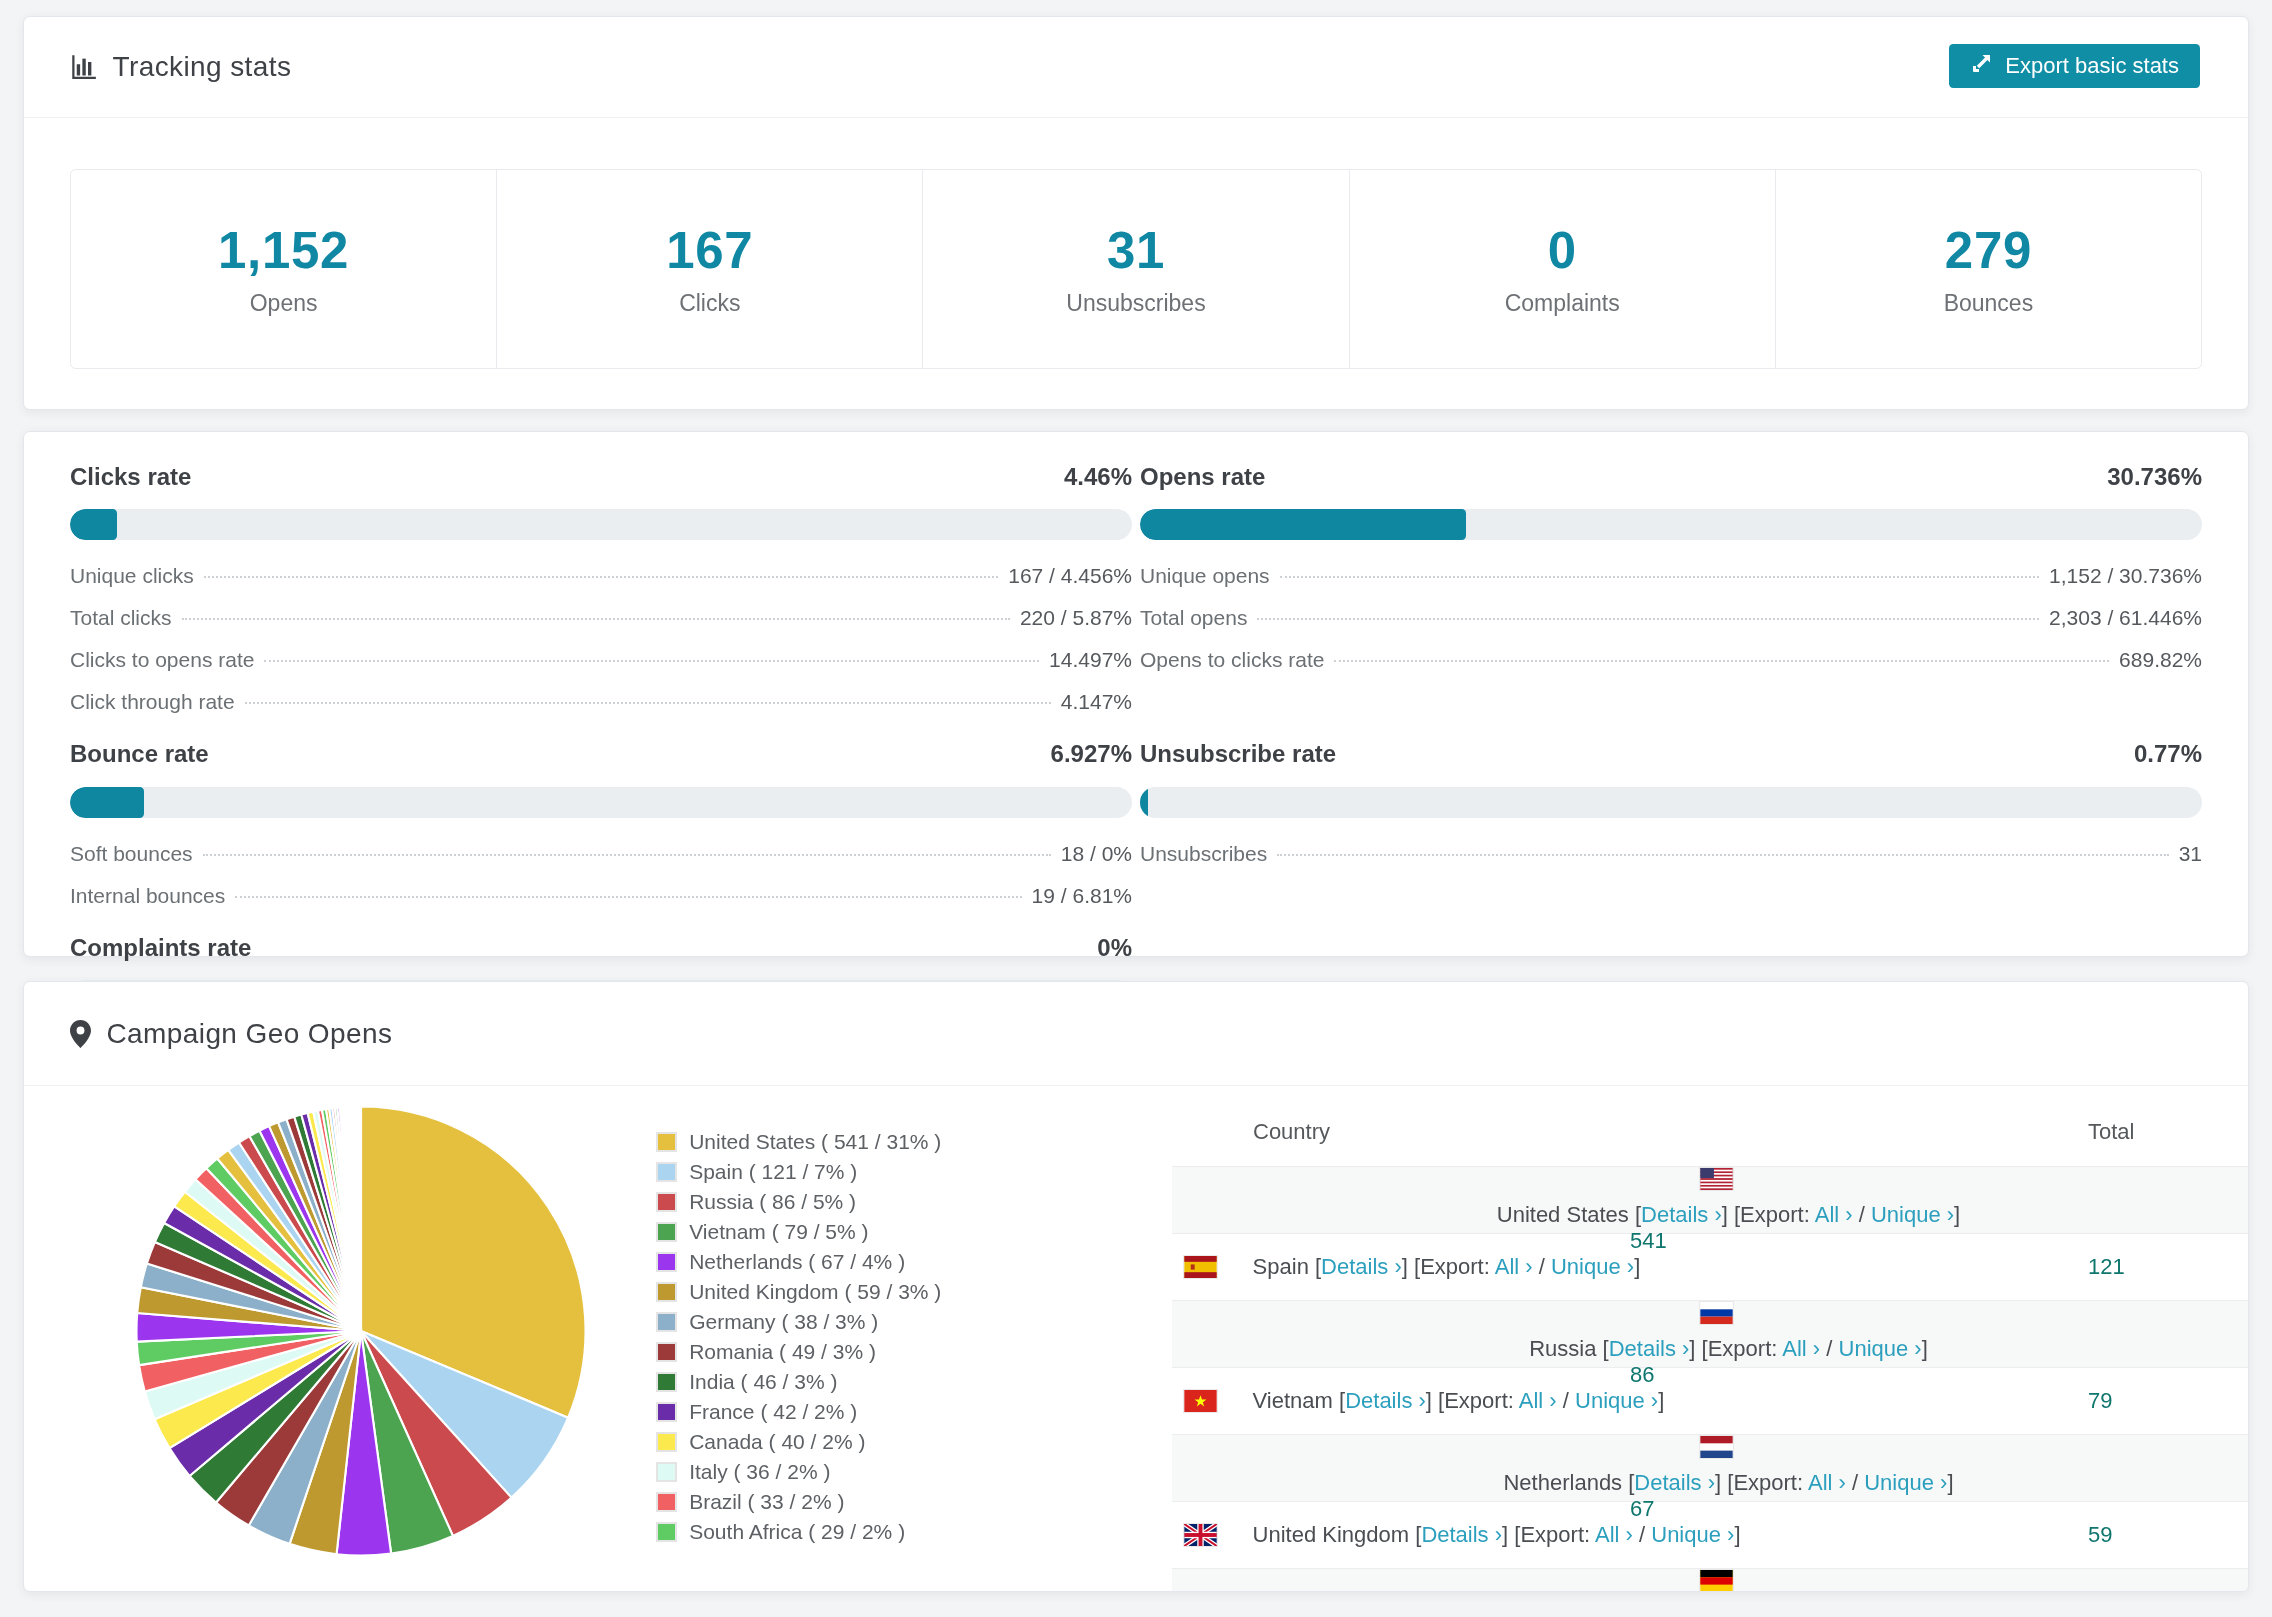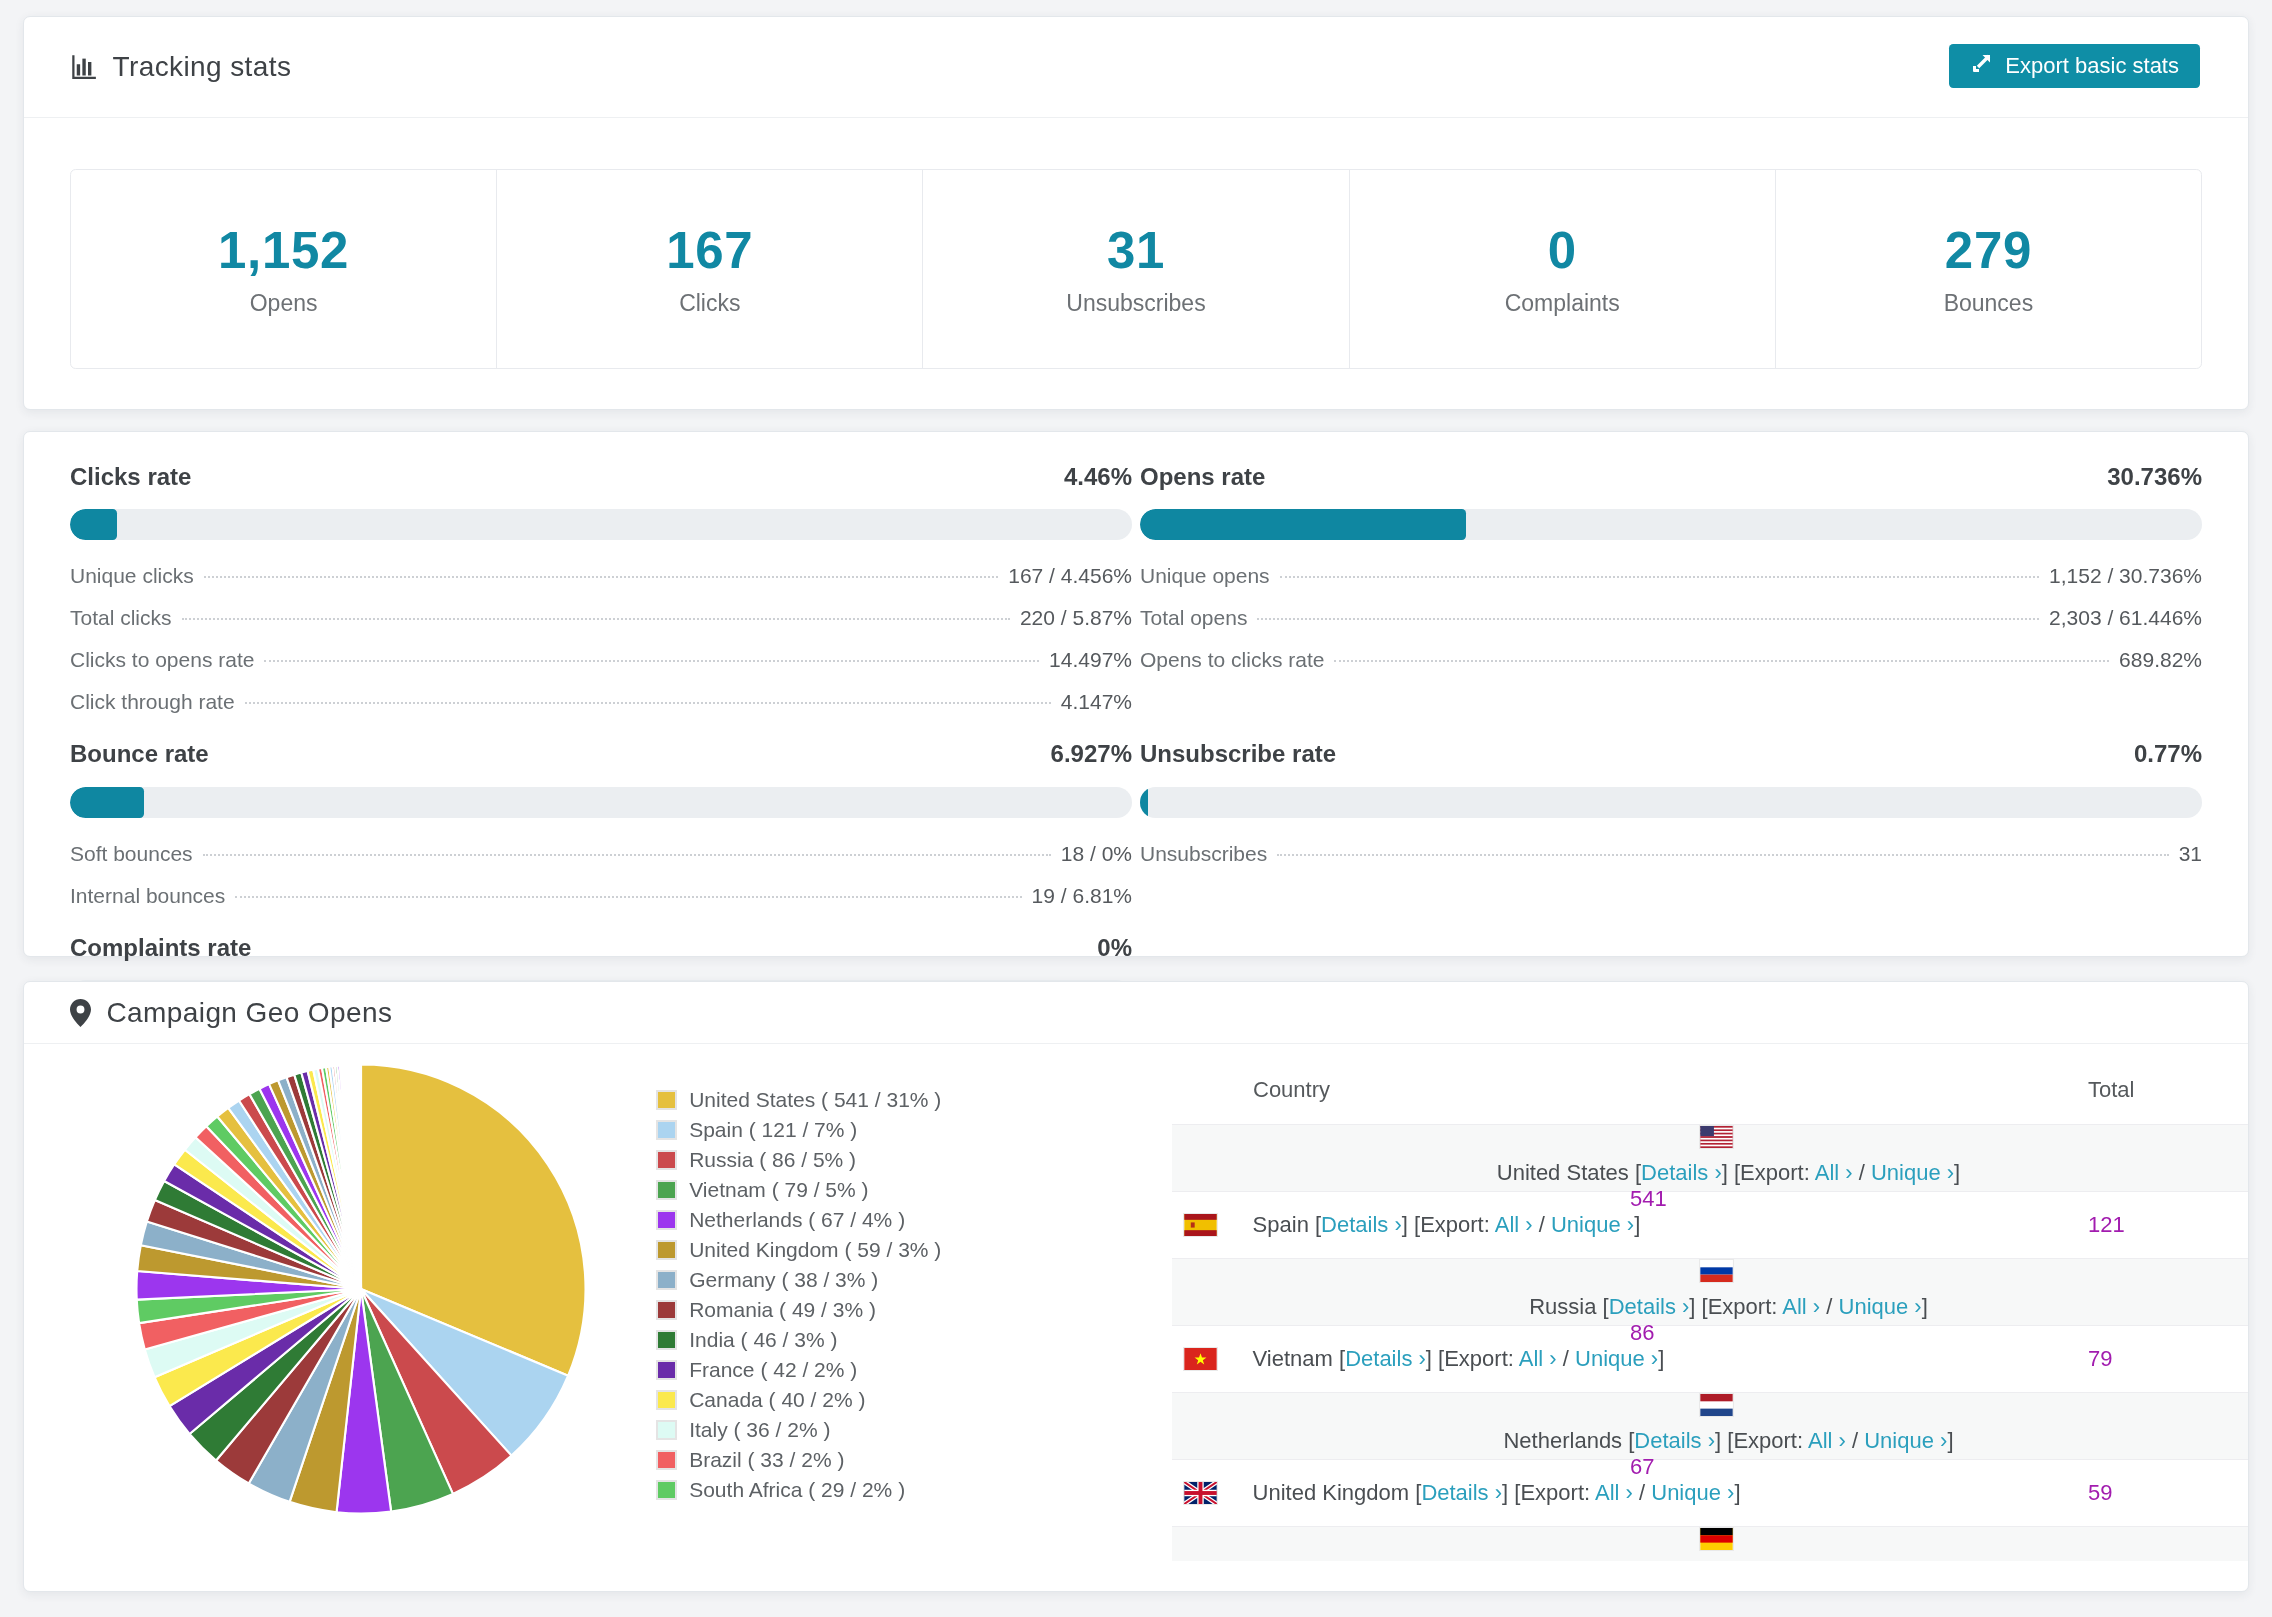--- a/index.html
+++ b/index.html
@@ -45,38 +45,38 @@
   .rate-value { font-size:24px; font-weight:bold; color:#3e4246; }
   .rate-bar { margin-top:18.4px; height:31px; background:#ebeef1; border-radius:15.5px; overflow:hidden; }
   .rate-fill { height:100%; background:#0f87a1; border-radius:15.5px 4.2px 4.2px 15.5px; }
   .rate-rows { margin-top:24px; }
   .detail-row { display:flex; align-items:baseline; height:42px; font-size:21px; }
   .detail-label { color:#6b7074; white-space:nowrap; }
   .detail-dots { flex:1; border-bottom:2.1px dotted #cdd0d4; margin:0 10px; transform:translateY(-5px); }
   .detail-value { color:#55595d; white-space:nowrap; }
   
   #card-geo { top:981px; height:611px; overflow:hidden; }
-  #geo-header { height:62px; }
+  #geo-header { height:104px; }
   .geo-body { position:relative; height:524px; }
   #pie-wrap { position:absolute; left:104px; top:12px; width:466px; height:466px; }
   #legend { position:absolute; left:632px; top:41px; }
   .legend-item { display:flex; align-items:center; height:30px; }
   .legend-swatch { width:20.5px; height:20.5px; border:2.1px solid #e4e4e4; margin-right:12.7px; flex:0 0 auto; }
   .legend-label { font-size:21px; color:#5d6165; white-space:nowrap; }
   
   #geo-table { position:absolute; left:1148px; top:12.7px; width:1078px; height:505px; overflow:hidden; }
   .t-header { height:67px; display:flex; align-items:center; font-size:22px; color:#55595c; }
   .t-col-country { margin-left:81px; flex:1; }
   .t-col-total { width:162px; }
   .t-row { height:67px; display:flex; align-items:center; border-top:0.7px solid #ededf0; font-size:22px; }
   .t-row.alt { background:#f7f8f8;flex-direction:column; }
   .t-flag { width:35px; margin-left:10.6px; flex:0 0 aupx; flex:0 0 35px; }
   .t-flag svg { display:block; border:0.7px solid #e9e9e9; }
   .t-country { margin-left:35px; flex:1; color:#4a4e52; white-space:nowrap; }
-  .t-total { width:162px; color:#a21caf; }
+  .t-total { width:162px; color:#0f766e; }
   .t-link { color:#2b9fbd; text-decoration:none; cursor:pointer; }
   .t-dark { color:#4a4e52; }
   .partial-row { height:35px; overflow:hidden; }
   .partial-row .t-row { border-top:0.7px solid #ededf0; }
 </style>
 </head>
 <body>
 
 <div class="card" id="card-tracking">
   <div class="card-header">

